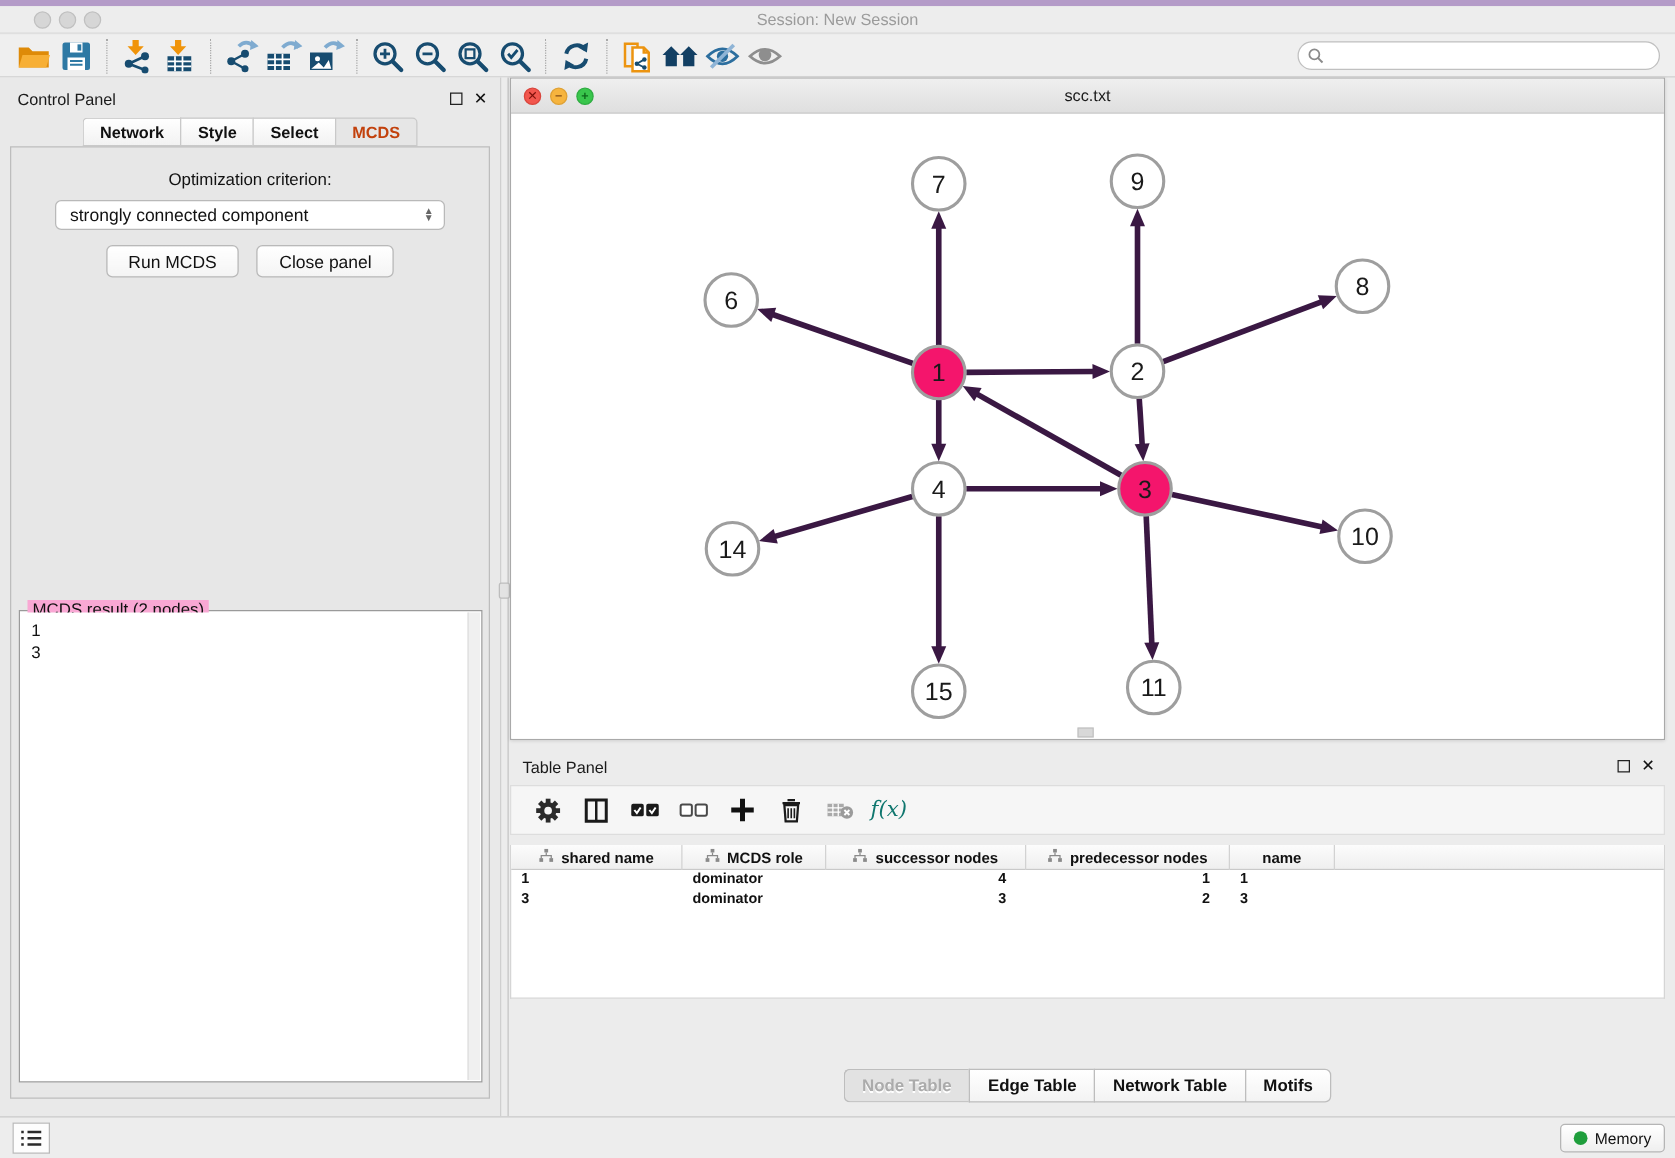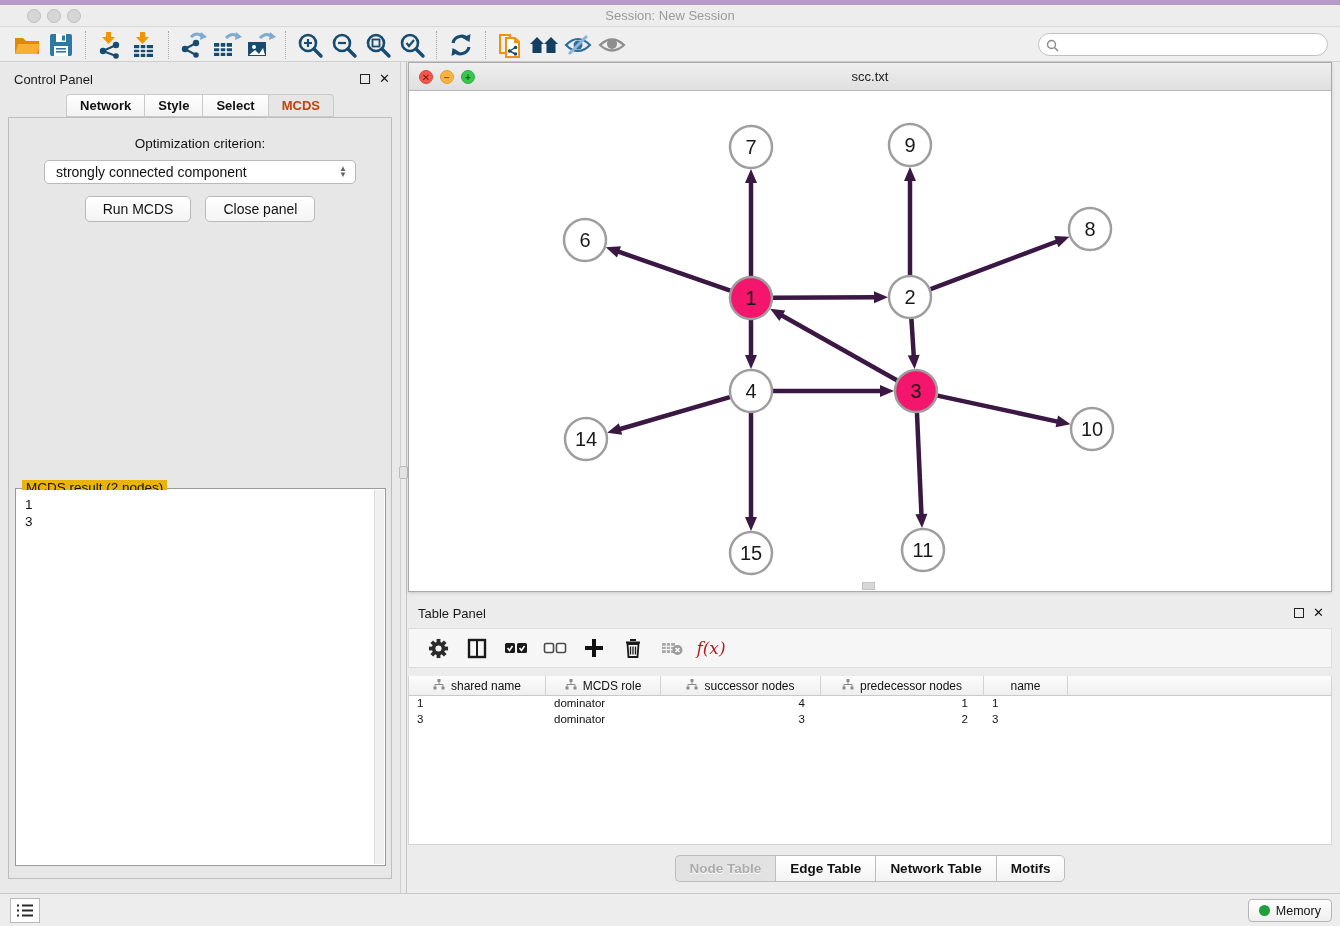--- a/index.html
+++ b/index.html
@@ -30,42 +30,42 @@
   .cp-tab:first-child { border-radius:4px 0 0 0; }
   .cp-tab:last-child { border-right:1px solid #C9C9C9; border-radius:0 4px 0 0; }
   .cp-tab.active { color:#c2410c; background:#E6E6E6; }
   .cp-content { position:absolute; left:8px; right:8px; top:55px; bottom:14px; border:1px solid #BDBDBD; background:#E7E7E7; }
   .opt-label { margin-top:18px; text-align:center; font-size:13.5px; color:#111; }
   .select-box { position:relative; margin:9px auto 0 auto; width:312px; height:24px; background:#FFF; border:1px solid #B9B9B9; border-radius:5px; font-size:14px; color:#111; line-height:22px; padding-left:11px; }
   .select-arrows { position:absolute; right:8px; top:0; height:22px; display:flex; flex-direction:column; justify-content:center; color:#666; font-size:8px; line-height:6px; }
   .btn-row { display:flex; justify-content:center; gap:14px; margin-top:12px; }
   .cp-btn { height:26px; padding:0 17px; background:linear-gradient(#FFF,#F4F4F4); border:1px solid #B9B9B9; border-radius:5px; font-size:14px; color:#111; }
   .result-group { position:absolute; left:6px; width:371px; top:370px; height:378px; border:1px solid #9A9A9A; background:#FFF; }
-  .result-legend { position:absolute; left:6px; top:-9px; background:#eab308; padding:0 4px; font-size:13.5px; color:#111; }
+  .result-legend { position:absolute; left:6px; top:-9px; background:#f9a8d4; padding:0 4px; font-size:13.5px; color:#111; }
   .result-area { position:absolute; inset:1px 11px 1px 1px; background:#FFF; padding:6px 0 0 8px; font-size:13.5px; color:#111; line-height:17px; }
   .result-scroll { position:absolute; top:1px; right:1px; bottom:1px; width:10px; background:#F0F0F0; border-left:1px solid #DDD; }
   
   .v-split { position:absolute; left:400px; top:0; width:7px; height:831px; background:#ECECEC; border-left:1px solid #CFCFCF; border-right:1px solid #C4C4C4; }
   .v-grip { position:absolute; left:-2px; top:404px; width:9px; height:13px; background:#E3E3E3; border:1px solid #BDBDBD; border-radius:2px; }
   
   .net-window { position:absolute; left:408px; top:0; width:924px; height:530px; border:1px solid #A9A9A9; background:#FFF; box-shadow:0 1px 3px rgba(0,0,0,0.15); }
   .net-titlebar { position:relative; height:28px; background:linear-gradient(#EFEFEF,#DFDFDF); border-bottom:1px solid #B7B7B7; }
   .net-title { position:absolute; left:0; right:0; top:6px; text-align:center; font-size:13px; color:#1a1a1a; }
   .tl { position:absolute; top:7px; width:14px; height:14px; border-radius:50%; text-align:center; font-size:10px; font-weight:bold; line-height:14px; }
   .tl-red { left:10px; background:#F2564D; border:1px solid #D9453C; color:#7E100A; }
   .tl-yellow { left:31px; background:#F6B43E; border:1px solid #DFA133; color:#90591A; }
   .tl-green { left:52px; background:#39C64C; border:1px solid #2EAD41; color:#0E6A1C; }
   .net-canvas { position:relative; width:922px; height:500px; background:#FFF; }
   .h-grip { position:absolute; left:453px; bottom:1px; width:13px; height:8px; background:#D8D8D8; border:1px solid #C2C2C2; }
   
   .table-panel { position:absolute; left:408px; top:538px; width:924px; height:293px; background:#ECECEC; }
   .tp-toolbar { position:absolute; left:0; top:28px; width:924px; height:40px; background:#F6F6F6; border:1px solid #DDD; display:flex; align-items:center; padding-left:17px; gap:15px; }
   .tp-ic { width:24px; height:24px; display:flex; align-items:center; justify-content:center; }
-  .fx { font-family:"DejaVu Serif",serif; font-style:italic; font-size:17px; color:#b91c1c; }
-  .n-table { position:absolute; left:0; top:76px; width:924px; height:169px; background:#FFF; border:1px solid #D5D5D5; border-top:none; }
+  .fx { font-family:"DejaVu Serif",serif; font-style:italic; font-size:17px; color:#0f766e; }
+  .n-table { position:absolute; left:0; top:76px; width:924px; height:123px; background:#FFF; border:1px solid #D5D5D5; border-top:none;font-weight:bold; }
   .t-head { display:flex; height:20px; background:linear-gradient(#FCFCFC,#EFEFEF); border-bottom:1px solid #C9C9C9; }
   .t-hcell { display:flex; align-items:center; justify-content:center; gap:6px; font-size:12px; color:#111; border-right:1px solid #D2D2D2; height:20px; }
   .t-row { display:flex; height:16px; }
   .t-cell { font-size:11.5px; color:#111; padding:1px 8px 0 8px; overflow:hidden; white-space:nowrap; }
   .t-cell.right { text-align:right; padding-right:16px; }
   .tp-tabs { position:absolute; left:0; top:255px; width:924px; display:flex; justify-content:center;text-align:center; }
   .tp-tab { padding:5px 14px; font-size:13.5px; font-weight:600; color:#111; background:linear-gradient(#FFF,#F3F3F3); border:1px solid #BDBDBD; border-right:none; }
   .tp-tab:first-child { border-radius:5px 0 0 5px; }
   .tp-tab:last-child { border-right:1px solid #BDBDBD; border-radius:0 5px 5px 0; }
   .tp-tab.active { background:#E2E2E2; color:#ABABAB; text-shadow:0 1px 0 #FFF; }

